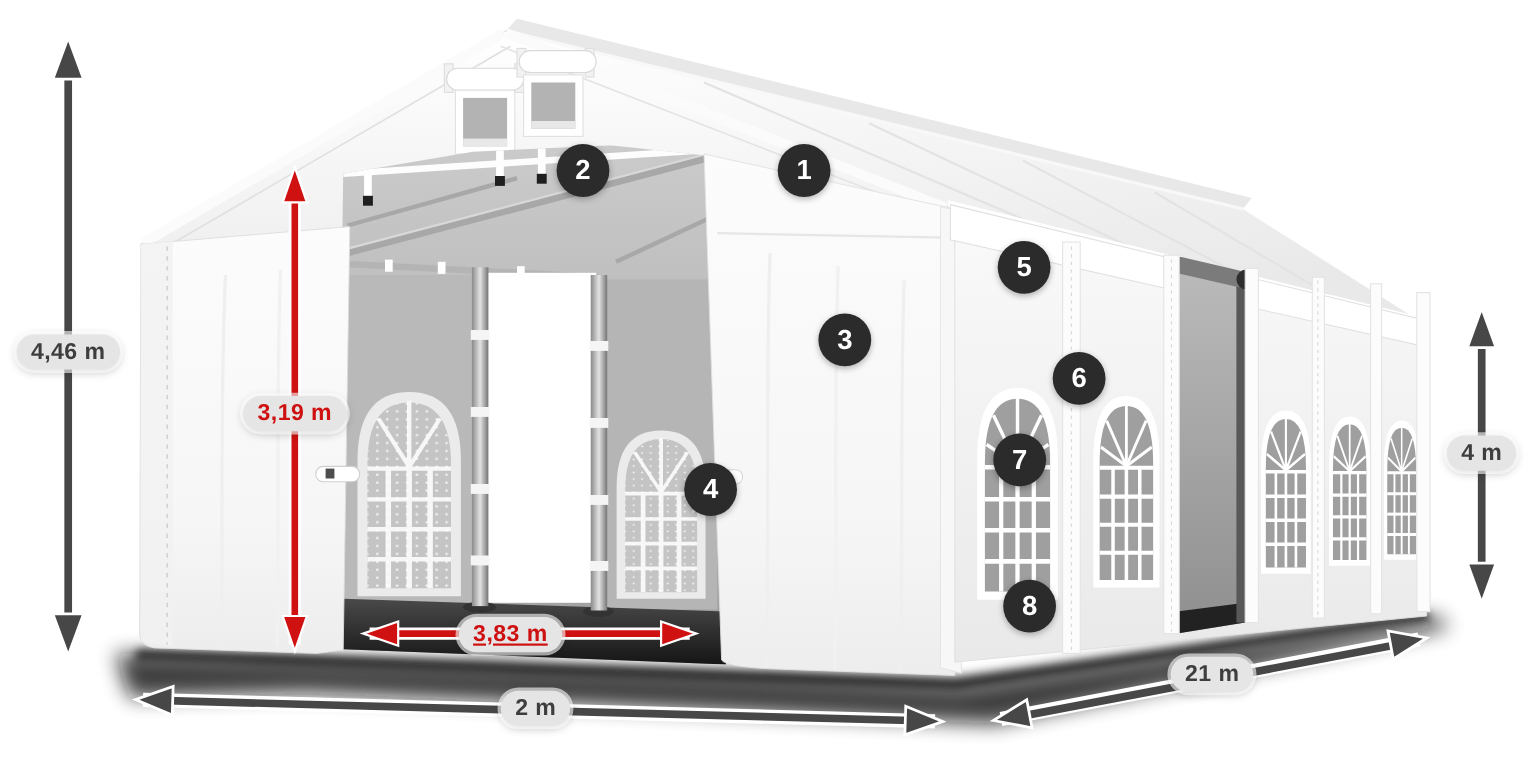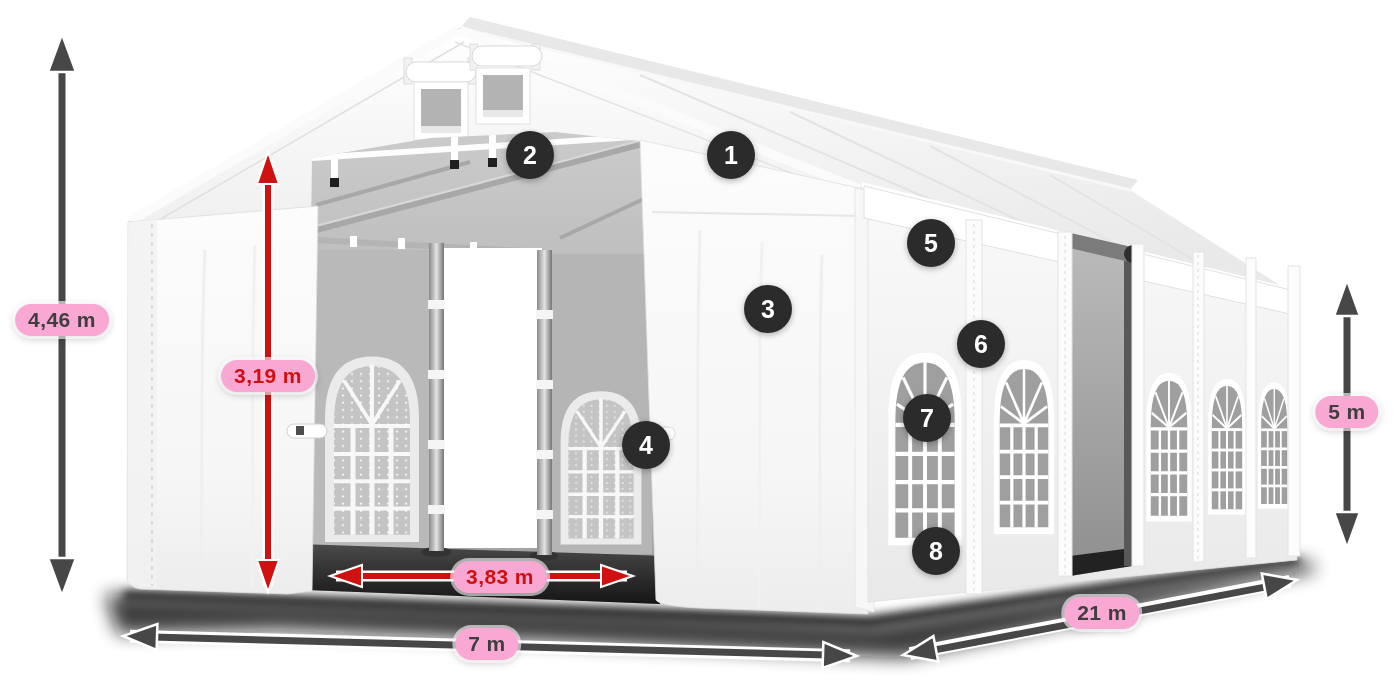--- a/index.html
+++ b/index.html
@@ -3,21 +3,21 @@
 <meta charset="utf-8">
 <style>
   html,body { margin:0; padding:0; background:#ffffff; }
   .stage {
     position:relative; width:1400px; height:700px; background:#ffffff;
     overflow:hidden; font-family:"Liberation Sans", sans-serif;
   }
   .stage svg { position:absolute; left:0; top:0; }
   .pill {
     position:absolute; transform:translate(-50%,-50%);
-    background:#f9a8d4; border-radius:999px; padding:4px 13px;
+    background:#e5e5e5; border-radius:999px; padding:4px 13px;
     font-weight:bold; font-size:21px; line-height:24px; color:#3e3e3e;
     white-space:nowrap; letter-spacing:.4px;
     box-shadow:0 0 0 3px rgba(255,255,255,.6), 0 2px 9px rgba(0,0,0,.28);
     z-index:30;
   }
   .pill.red { color:#cf1010; }
   .badge {
     position:absolute; transform:translate(-50%,-50%);
     width:48px; height:48px; border-radius:50%;
     background:#2b2b2b; color:#ffffff; font-weight:bold; font-size:25px;
@@ -315,24 +315,24 @@
       <line x1="336" y1="576" x2="627" y2="576" stroke="#ffffff" stroke-width="11"></line>
       <line x1="358" y1="576" x2="605" y2="576" stroke="#d01111" stroke-width="6"></line>
       <polygon points="330,576 362,565 362,587" fill="#d01111" stroke="#ffffff" stroke-width="2"></polygon>
       <polygon points="633,576 601,565 601,587" fill="#d01111" stroke="#ffffff" stroke-width="2"></polygon>
     </g>
   </g>
 </svg>
 
 <div class="pill" style="left:62px; top:320px;">4,46 m</div>
 <div class="pill red" style="left:268px; top:376px;">3,19 m</div>
-<div class="pill red" style="left:500px; top:577px;">3,83 m</div>
-<div class="pill" style="left:487px; top:644px;">7 m</div>
+<div class="pill red" style="left:464px; top:577px;text-decoration:underline;">3,83 m</div>
+<div class="pill" style="left:487px; top:644px;">2 m</div>
 <div class="pill" style="left:1102px; top:613px;">21 m</div>
-<div class="pill" style="left:1347px; top:412px;">5 m</div>
+<div class="pill" style="left:1347px; top:412px;">4 m</div>
 
 <div class="badge" style="left:731px; top:155px;">1</div>
 <div class="badge" style="left:530px; top:155px;">2</div>
 <div class="badge" style="left:768px; top:309px;">3</div>
 <div class="badge" style="left:646px; top:445px;">4</div>
 <div class="badge" style="left:931px; top:243px;">5</div>
 <div class="badge" style="left:981px; top:344px;">6</div>
 <div class="badge" style="left:927px; top:418px;">7</div>
 <div class="badge" style="left:936px; top:551px;">8</div>
 

